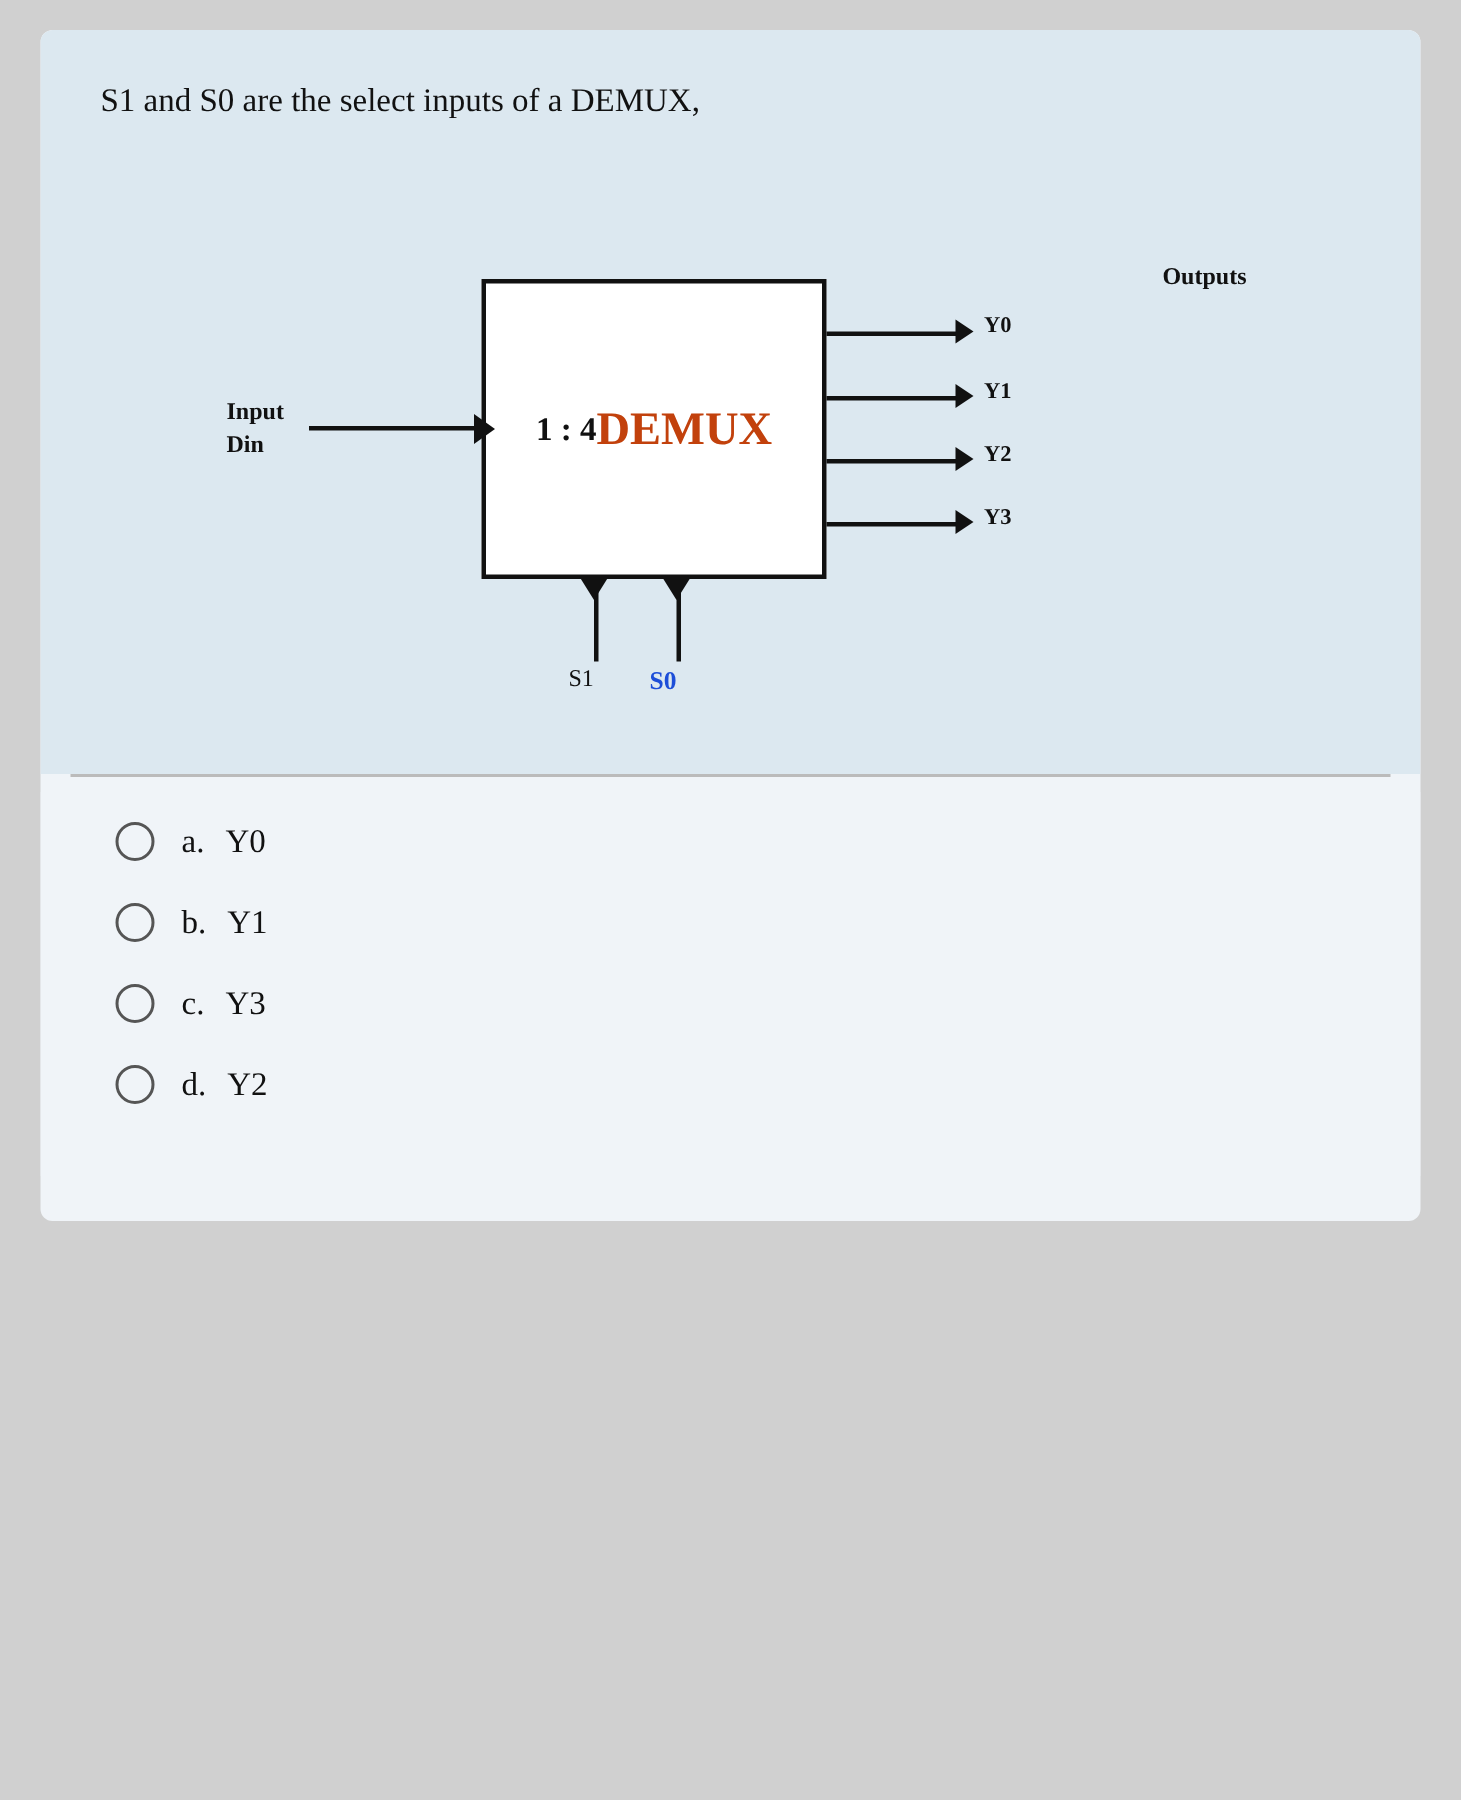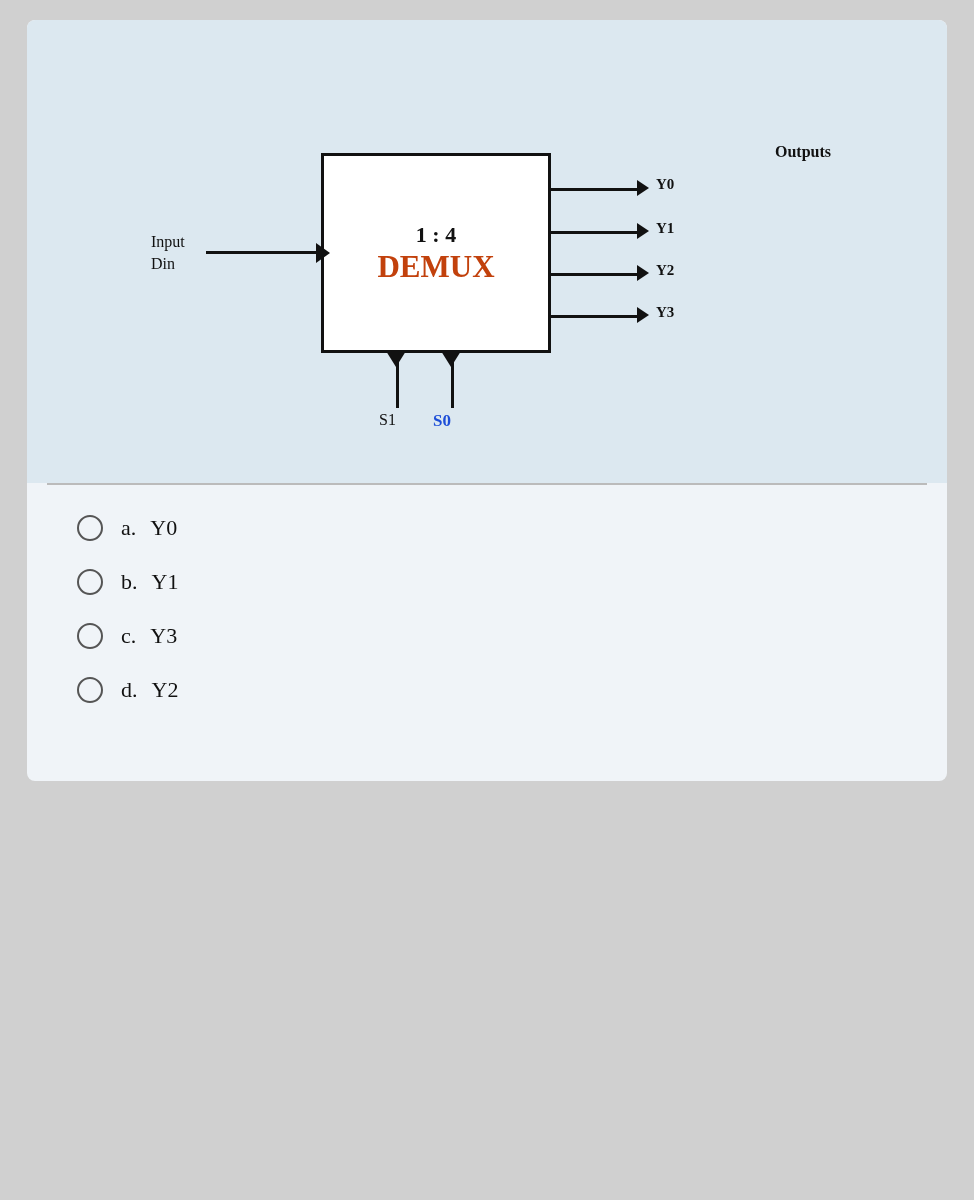--- a/index.html
+++ b/index.html
@@ -45,42 +45,42 @@
     
     .demux-box {
       position: absolute;
       left: 190px;
       top: 20px;
       width: 230px;
       height: 200px;
       border: 3px solid #111;
       background: #fff;
       display: flex;
-      flex-direction: column;
+      flex-direction: row;
       justify-content: center;
       align-items: center;
     }
     .demux-label-top {
       font-size: 22px;
       font-weight: bold;
       color: #111;
       line-height: 1.3;
     }
     .demux-label-bot {
       font-size: 31px;
       font-weight: bold;
       color: #c2410c;
     }
     
     .input-label {
       position: absolute;
       left: 20px;
       top: 98px;
       font-size: 16px;
-      font-weight: normal;
+      font-weight: bold;
       color: #111;
       line-height: 1.4;
     }
     
     .input-line {
       position: absolute;
       left: 75px;
       top: 118px;
       width: 115px;
       height: 3px;
@@ -135,20 +135,21 @@
     .answer-value {
       font-family: Georgia, serif;
       font-size: 22px;
     }
   </style>
 </head>
 <body>
 
 <div class="card">
   <div class="question-text">
+    <div>S1 and S0 are the select inputs of a DEMUX,</div>
     <br>
   </div>
 
   <div class="diagram-area">
     <div class="diagram-container">
 
       <div class="outputs-label">Outputs</div>
 
       <div class="demux-box">
         <div class="demux-label-top">1 : 4</div>

